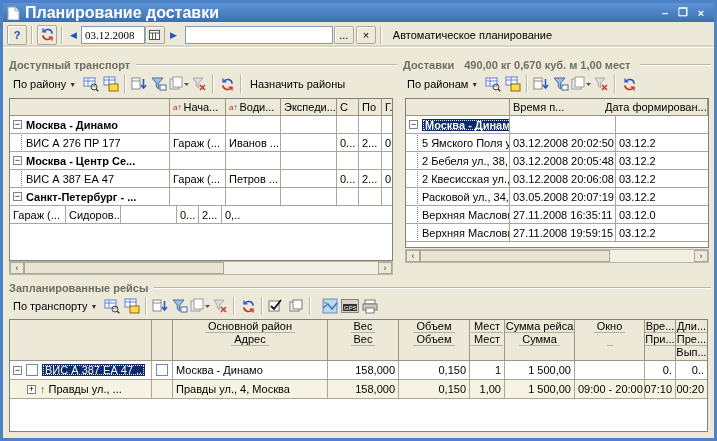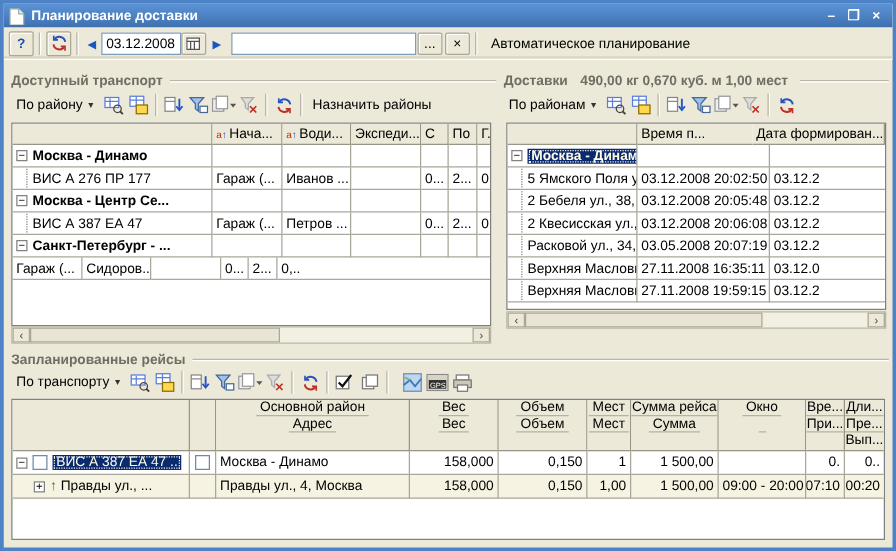--- a/index.html
+++ b/index.html
@@ -1,25 +1,25 @@
 <!DOCTYPE html>
 <html><head>
 <meta charset="utf-8">
 <style>
   * { margin:0; padding:0; box-sizing:border-box; }
   html,body { width:717px; height:441px; font-family:"Liberation Sans", sans-serif; font-size:11px; color:#000; }
   .window { position:relative; width:717px; height:441px; background:#ECE9D8; border:3px solid #4E82C6; overflow:hidden; }
   .titlebar { position:absolute; left:0; top:0; right:0; height:19px; background:linear-gradient(180deg,#5B93D6 0%,#4A7FC0 60%,#3E6FAD 100%); display:flex; align-items:center; padding:0 4px; }
-  .titlebar .title { color:#fff; font-weight:bold; font-size:11px; margin-left:5px; flex:1; white-space:nowrap; }
+  .titlebar .title { color:#fff; font-weight:bold; font-size:16px; margin-left:5px; flex:1; white-space:nowrap; }
   .tbtn { color:#fff; font-weight:bold; width:18px; text-align:center; font-size:11px; cursor:default; }
   .toolbar { position:absolute; left:0; top:19px; right:0; height:26px; background:#ECE9D8; border-bottom:1px solid #fff; box-shadow:inset 0 -2px 0 #d8d5c4; display:flex; align-items:center; padding:0 3px; }
   .b3 { height:20px; min-width:20px; background:#ECE9D8; border:1px solid #ACA899; border-radius:2px; box-shadow:inset 1px 1px 0 #fff; display:inline-flex; align-items:center; justify-content:center; font-size:11px; margin:0 1px; }
   .sep { width:2px; height:18px; border-left:1px solid #B9B6A5; border-right:1px solid #fff; margin:0 3px; }
   .navarrow { color:#1A56C4; font-size:9px; padding:0 4px; }
-  .sunken { border:1px solid #7F9DB9; background:#fff; height:18px; font-size:11px; padding:0 3px; font-family:Liberation Sans, sans-serif; }
+  .sunken { border:1px solid #7F9DB9; background:#fff; height:18px; font-size:11px; padding:0 3px; font-family:Liberation Serif, serif; }
   .flatlabel { margin-left:8px; white-space:nowrap; }
   .phead { position:absolute; display:flex; align-items:center; height:12px;justify-content:flex-end; }
   .plabel { font-weight:bold; color:#6E6E64; white-space:nowrap; padding-right:6px; }
   .psummary { font-weight:bold; color:#6E6E64; white-space:nowrap; padding:0 10px 0 4px; }
   .etch { flex:1; height:2px; border-top:1px solid #B9B6A5; border-bottom:1px solid #FFF; }
   .ptoolbar { position:absolute; display:flex; align-items:center; height:22px; }
   .flatbtn { display:inline-flex; align-items:center; padding:1px 4px; white-space:nowrap; border:1px solid transparent; }
   .dd { font-size:7px; margin-left:3px; color:#333; }
   .icbtn { display:inline-flex; align-items:center; justify-content:center; width:20px; height:20px; border:1px solid transparent; }
   .tbl { position:absolute; background:#fff; border:1px solid #808080; overflow:hidden; }

